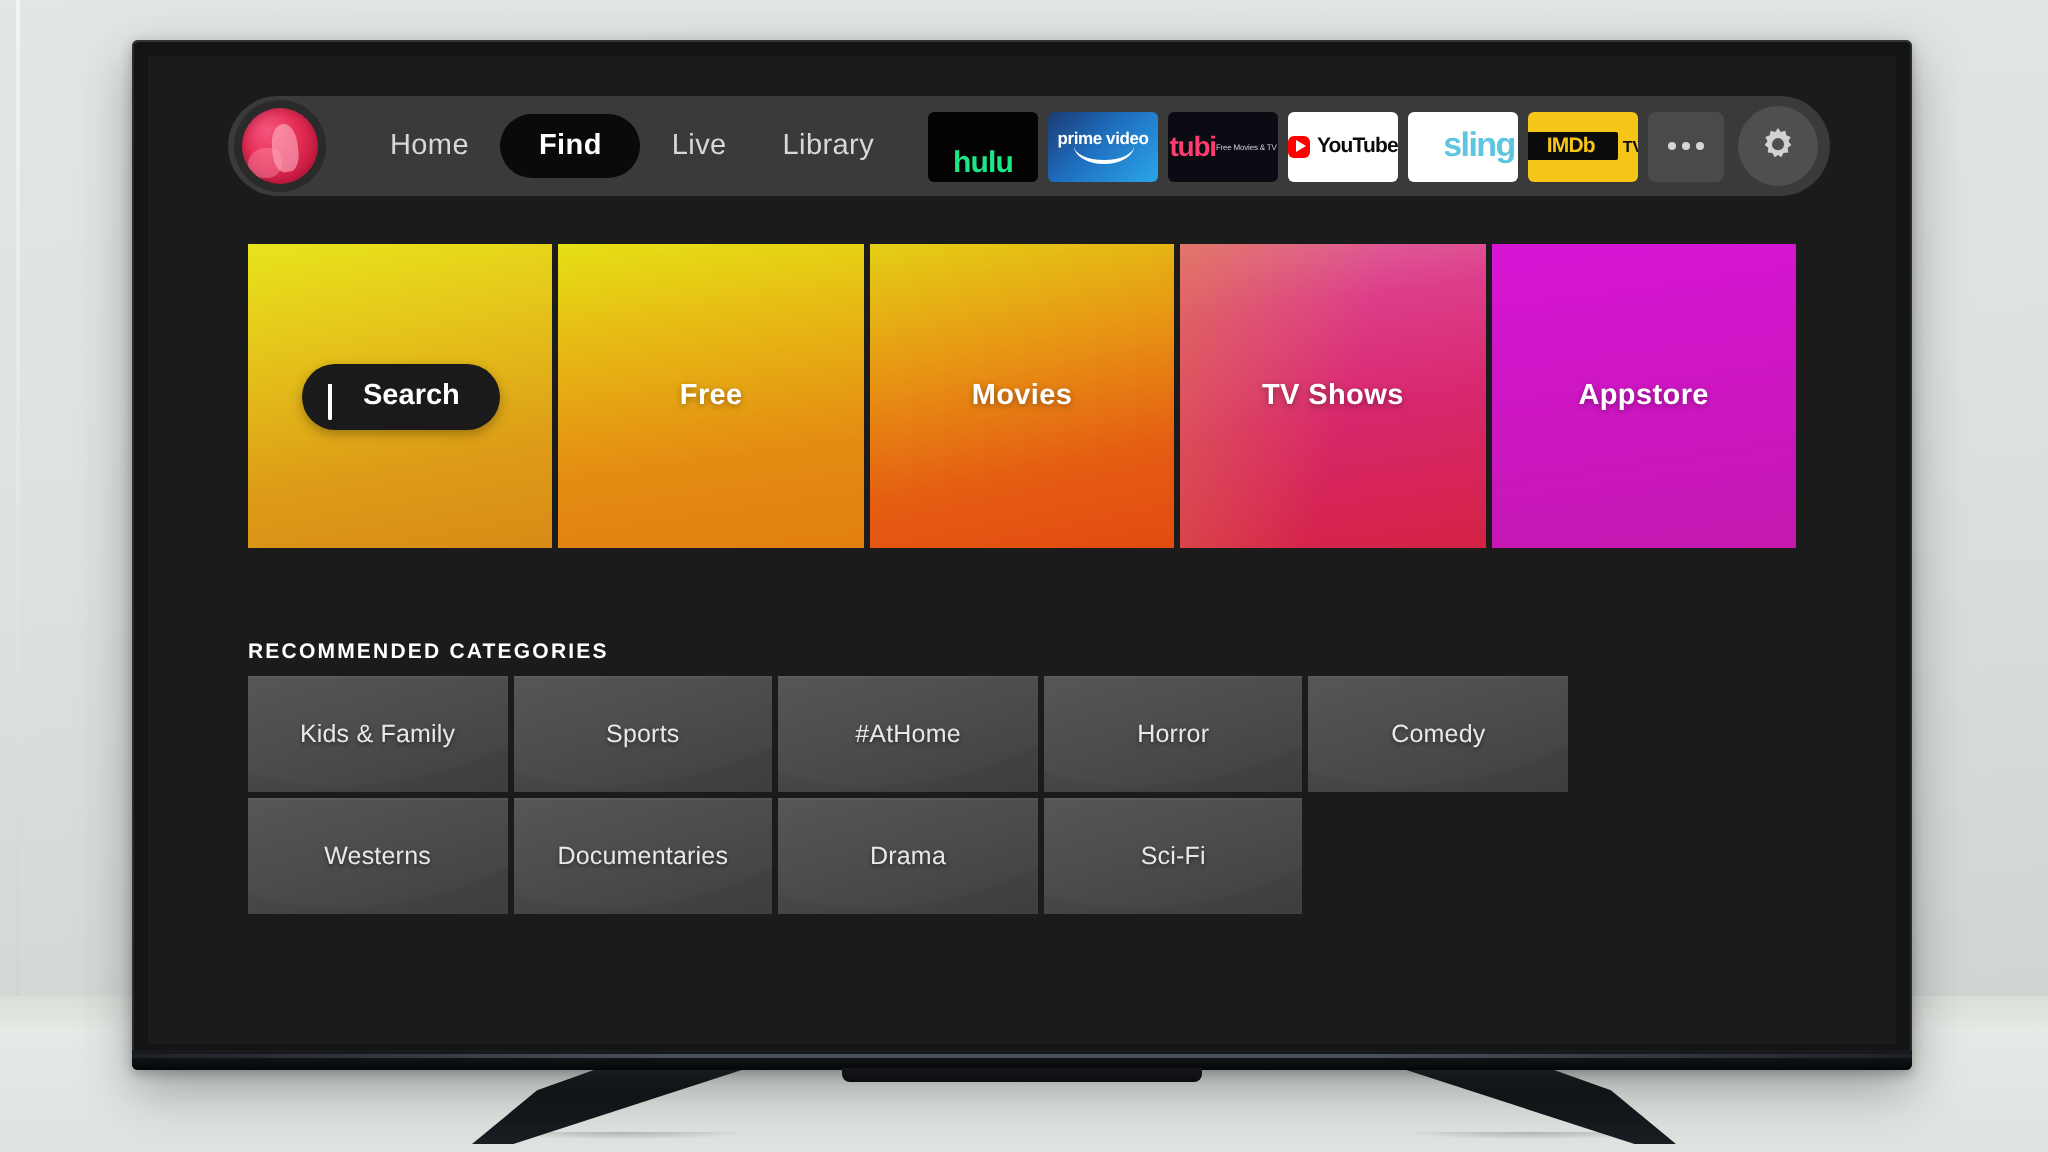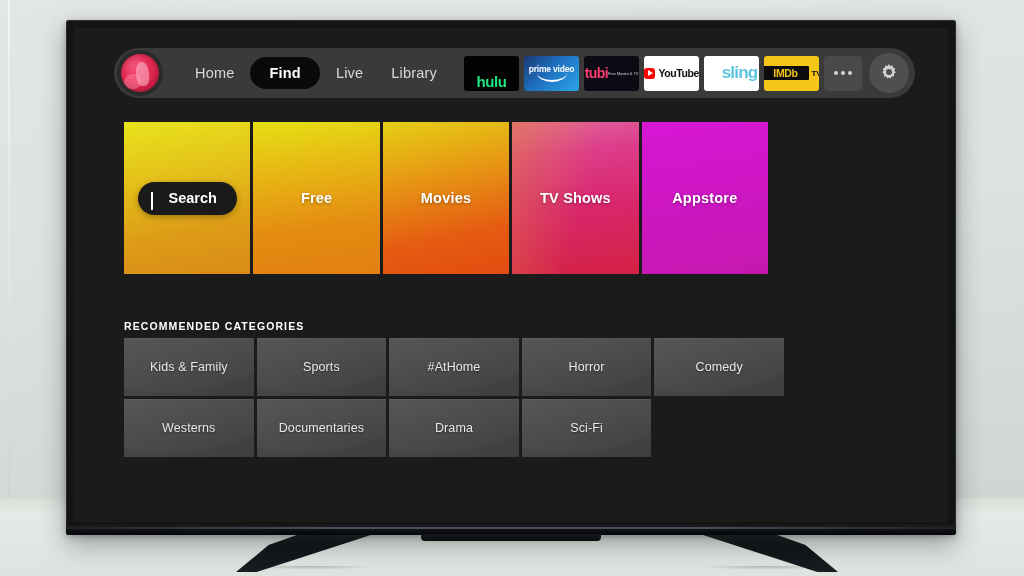--- a/index.html
+++ b/index.html
@@ -214,21 +214,21 @@
     width: 40px; height: 40px; border-radius: 50%;
     background: #4f4f4f;
     display: flex; align-items: center; justify-content: center;
     flex: 0 0 auto; margin-left: 2px;
   }
 
   
   #hero-row {
     position: absolute;
     left: 50px; top: 94px;
-    width: 644px; height: 152px;
+    width: 774px; height: 152px;
     display: flex; gap: 3px;
   }
   .hero-tile {
     flex: 1 1 0;
     position: relative;
     display: flex; align-items: center; justify-content: center;
     overflow: hidden;
   }
   .hero-grad { position: absolute; inset: 0; }
   .hero-label {

